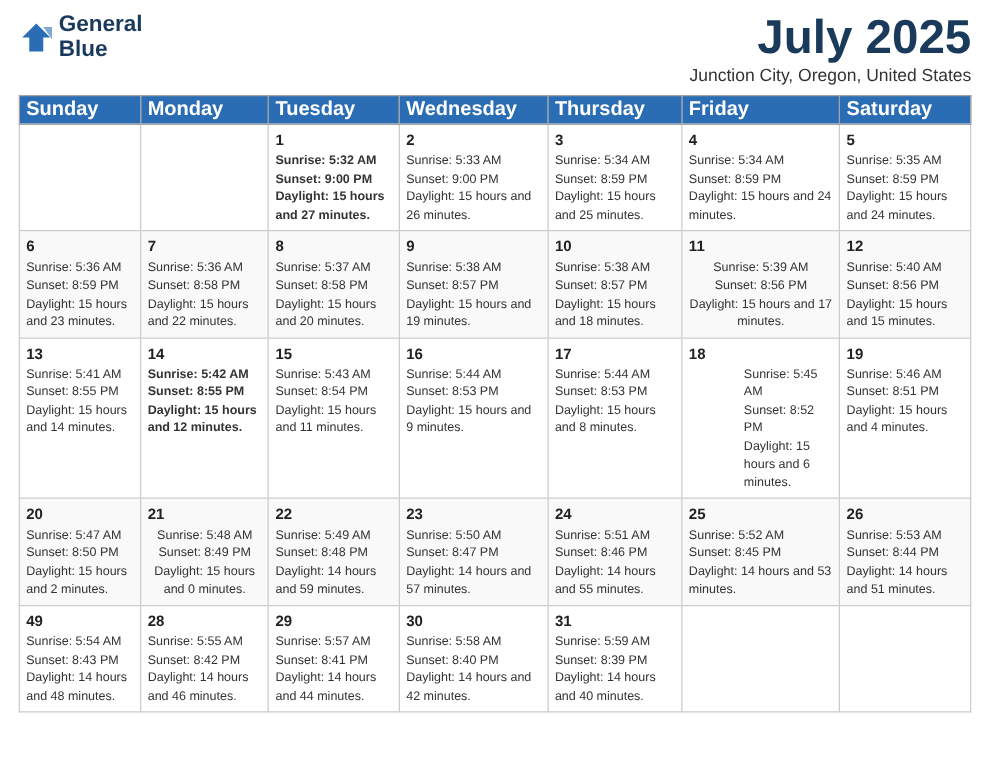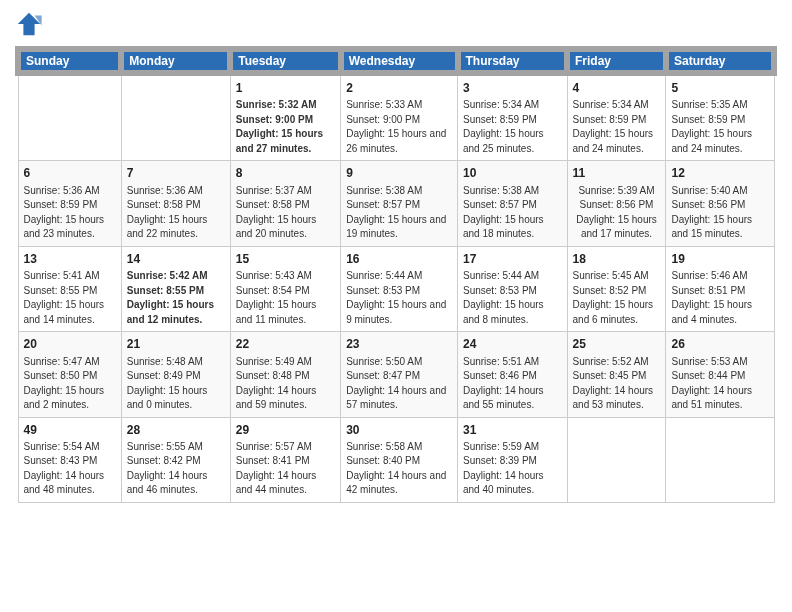--- a/index.html
+++ b/index.html
@@ -45,25 +45,25 @@
       color: #333;
     }
     table {
       width: 100%;
       border-collapse: collapse;
       font-size: 10.5px;
     }
     thead tr th {
       background: #2a6db5;
       color: #fff;
-      font-size: 12px;
+      font-size: 16px;
       font-weight: bold;
       padding: 2px 5px;
       text-align: left;
-      border: 6px solid #a3a3a3;
+      border: 1px solid #a3a3a3;
     }
     tbody tr td {
       border: 1px solid #ccc;
       vertical-align: top;
       padding: 4px 5px;
       min-height: 70px;
       height: 85px;
       color: #222;
       line-height: 1.45;
     }
@@ -89,22 +89,28 @@
   </style>
 </head>
 <body>
 
 <div class="header">
   <div class="logo">
     <svg class="logo-icon" viewBox="0 0 40 40">
       <polygon points="20,4 36,20 28,20 28,36 12,36 12,20 4,20" fill="#2a6db5"></polygon>
       <polygon points="28,8 38,8 38,22" fill="#2a6db5" opacity="0.6"></polygon>
     </svg>
+    <div class="logo-text">
+      <div>General</div>
+      <div>Blue</div>
+    </div>
   </div>
   <div class="title-block">
+    <div class="month-title">July 2025</div>
+    <div class="location-title">Junction City, Oregon, United States</div>
   </div>
 </div>
 
 <table>
   <thead>
     <tr>
     <th>Sunday</th>
         <th>Monday</th>
         <th>Tuesday</th>
         <th>Wednesday</th>
@@ -218,41 +224,41 @@
 Daylight: 15 hours and 9 minutes.</div>
         </td>
         <td>
           <span class="day-number">17</span>
           <div class="cell-content" style="white-space: pre-line;">Sunrise: 5:44 AM
 Sunset: 8:53 PM
 Daylight: 15 hours and 8 minutes.</div>
         </td>
         <td>
           <span class="day-number">18</span>
-          <div class="cell-content" style="white-space: pre-line;">Sunrise: 5:45 AM
+          <div class="cell-content" style="white-space: pre-line; margin-left: 44px;">Sunrise: 5:45 AM
 Sunset: 8:52 PM
 Daylight: 15 hours and 6 minutes.</div>
         </td>
         <td>
           <span class="day-number">19</span>
           <div class="cell-content" style="white-space: pre-line;">Sunrise: 5:46 AM
 Sunset: 8:51 PM
 Daylight: 15 hours and 4 minutes.</div>
         </td>
       </tr>
       <tr>
         <td>
           <span class="day-number">20</span>
           <div class="cell-content" style="white-space: pre-line;">Sunrise: 5:47 AM
 Sunset: 8:50 PM
 Daylight: 15 hours and 2 minutes.</div>
         </td>
         <td>
           <span class="day-number">21</span>
-          <div class="cell-content" style="white-space: pre-line;">Sunrise: 5:48 AM
+          <div class="cell-content" style="white-space: pre-line; text-align: center;">Sunrise: 5:48 AM
 Sunset: 8:49 PM
 Daylight: 15 hours and 0 minutes.</div>
         </td>
         <td>
           <span class="day-number">22</span>
           <div class="cell-content" style="white-space: pre-line;">Sunrise: 5:49 AM
 Sunset: 8:48 PM
 Daylight: 14 hours and 59 minutes.</div>
         </td>
         <td>

